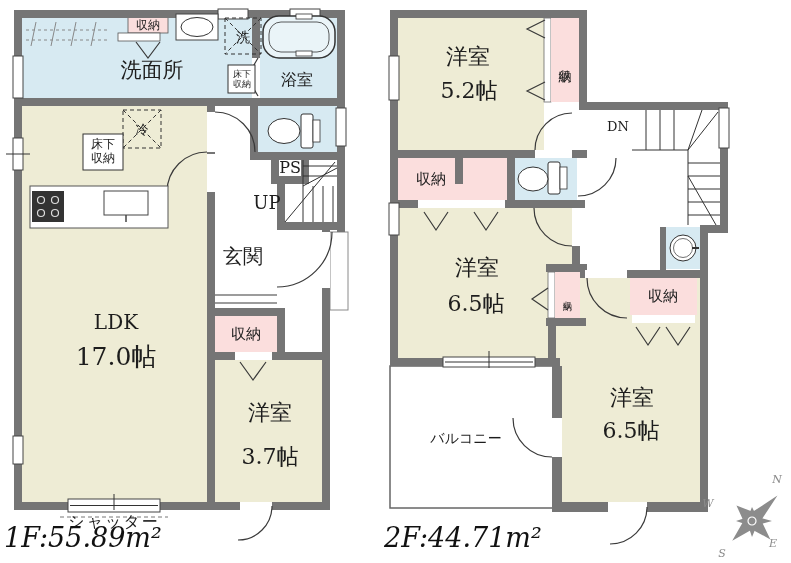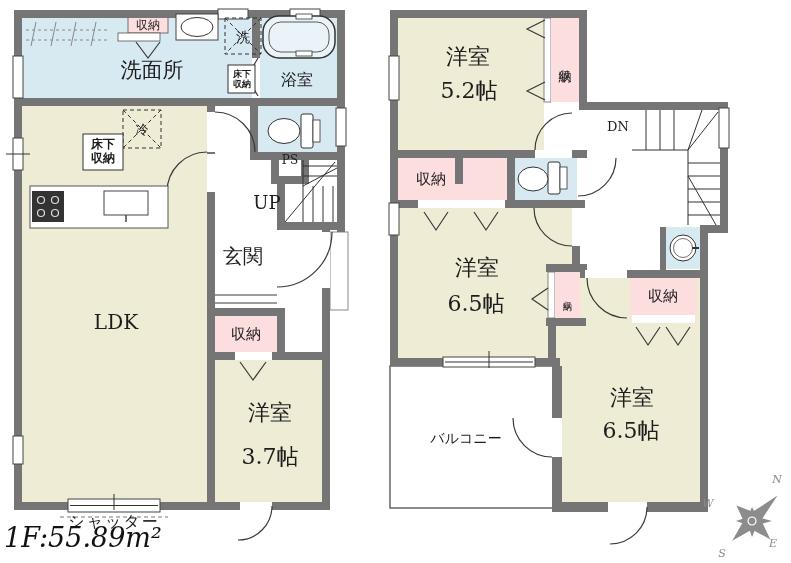--- a/index.html
+++ b/index.html
@@ -4,21 +4,21 @@
 <style>
   html,body{margin:0;padding:0;background:#fff;}
   #stage{position:relative;width:791px;height:563px;background:#fff;overflow:hidden;
          font-family:"DejaVu Serif","Liberation Serif",serif;}
   #plan-svg{position:absolute;left:0;top:0;}
   .lbl{position:absolute;transform:translate(-50%,-50%);color:#1d1d1d;white-space:nowrap;
        line-height:1;text-align:center;font-family:"DejaVu Serif","Liberation Serif",serif;}
   .vert{writing-mode:vertical-rl;text-orientation:upright;letter-spacing:1px;}
   .area{transform:none;font-size:27px;color:#111;font-style:italic;}
   .compass-letter{color:#8a8a8a;font-style:italic;font-size:11px;}
-  .two-line{line-height:1.15;font-weight:bold;}
+  .two-line{line-height:1.15;}
 </style>
 </head>
 <body>
 
 <div id="stage">
 
 <svg id="plan-svg" width="791" height="563" viewBox="0 0 791 563">
 
   <g>
 
@@ -269,40 +269,42 @@
 </svg>
 
 <div class="lbl" style="left:152px;top:70px;font-size:21px">洗面所</div>
 <div class="lbl" style="left:148px;top:25px;font-size:12px">収納</div>
 <div class="lbl" style="left:243px;top:37px;font-size:14px">洗</div>
 <div class="lbl" style="left:297px;top:80px;font-size:16px">浴室</div>
 <div class="lbl two-line" style="left:242px;top:79px;font-size:9px"><span>床下</span><br><span>収納</span></div>
 <div class="lbl two-line" style="left:103px;top:152px;font-size:12px"><span>床下</span><br><span>収納</span></div>
 <div class="lbl" style="left:142px;top:129px;font-size:13px">冷</div>
 <div class="lbl" style="left:116px;top:322px;font-size:20px">LDK</div>
-<div class="lbl" style="left:290px;top:160px;font-size:12px">PS</div>
+<div class="lbl" style="left:116px;top:356px;font-size:25px">17.0帖</div>
+<div class="lbl" style="left:290px;top:168px;font-size:16px">PS</div>
 <div class="lbl" style="left:267px;top:203px;font-size:18px">UP</div>
 <div class="lbl" style="left:243px;top:256px;font-size:20px">玄関</div>
 <div class="lbl" style="left:246px;top:334px;font-size:15px">収納</div>
 <div class="lbl" style="left:270px;top:413px;font-size:22px">洋室</div>
 <div class="lbl" style="left:270px;top:457px;font-size:22px">3.7帖</div>
 <div class="lbl" style="left:114px;top:522px;font-size:16px;letter-spacing:2px">シャッター</div>
 <div class="lbl area" style="left:4px;top:524px">1F:55.89m²</div>
 
 <div class="lbl" style="left:468px;top:57px;font-size:22px">洋室</div>
 <div class="lbl" style="left:469px;top:91px;font-size:22px">5.2帖</div>
 <div class="lbl vert" style="left:565px;top:60px;font-size:13px">収納</div>
 <div class="lbl" style="left:618px;top:126px;font-size:13px">DN</div>
 <div class="lbl" style="left:431px;top:179px;font-size:15px">収納</div>
 <div class="lbl" style="left:477px;top:268px;font-size:22px">洋室</div>
 <div class="lbl" style="left:476px;top:304px;font-size:22px">6.5帖</div>
 <div class="lbl vert" style="left:567px;top:295px;font-size:9px">収納</div>
 <div class="lbl" style="left:663px;top:296px;font-size:15px">収納</div>
 <div class="lbl" style="left:632px;top:398px;font-size:22px">洋室</div>
 <div class="lbl" style="left:631px;top:431px;font-size:22px">6.5帖</div>
 <div class="lbl" style="left:466px;top:438px;font-size:14px">バルコニー</div>
+<div class="lbl area" style="left:384px;top:524px">2F:44.71m²</div>
 
 <div class="lbl compass-letter" style="left:777px;top:479px">N</div>
 <div class="lbl compass-letter" style="left:708px;top:503px">W</div>
 <div class="lbl compass-letter" style="left:773px;top:543px">E</div>
 <div class="lbl compass-letter" style="left:722px;top:553px">S</div>
 
 </div>
 
 </body></html>

